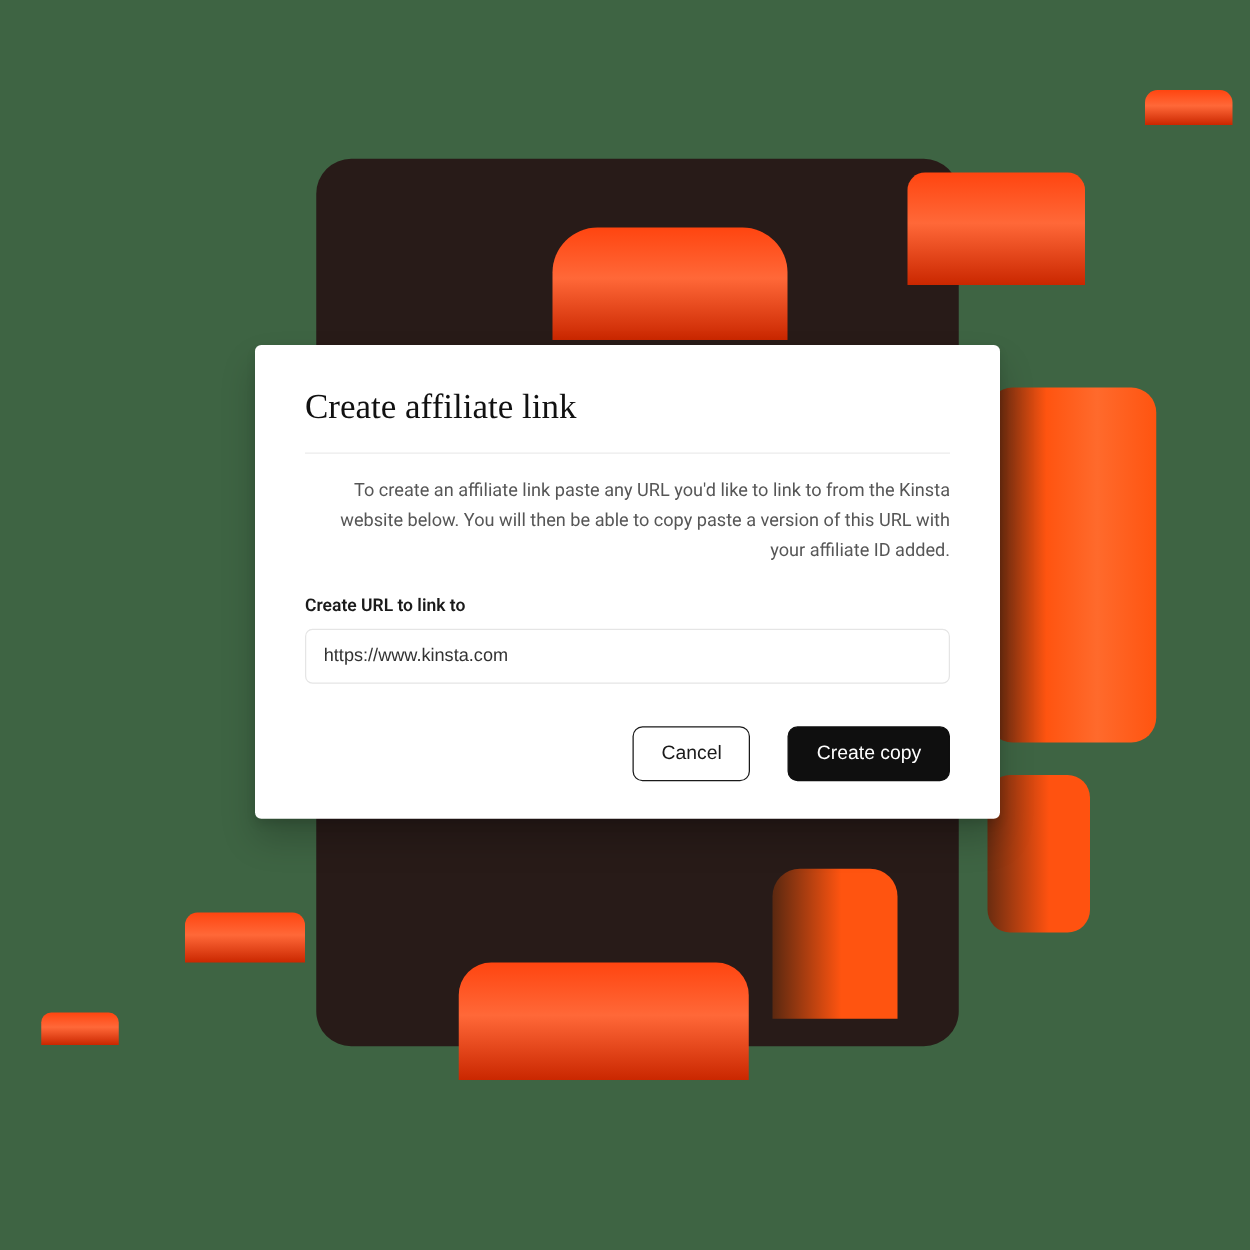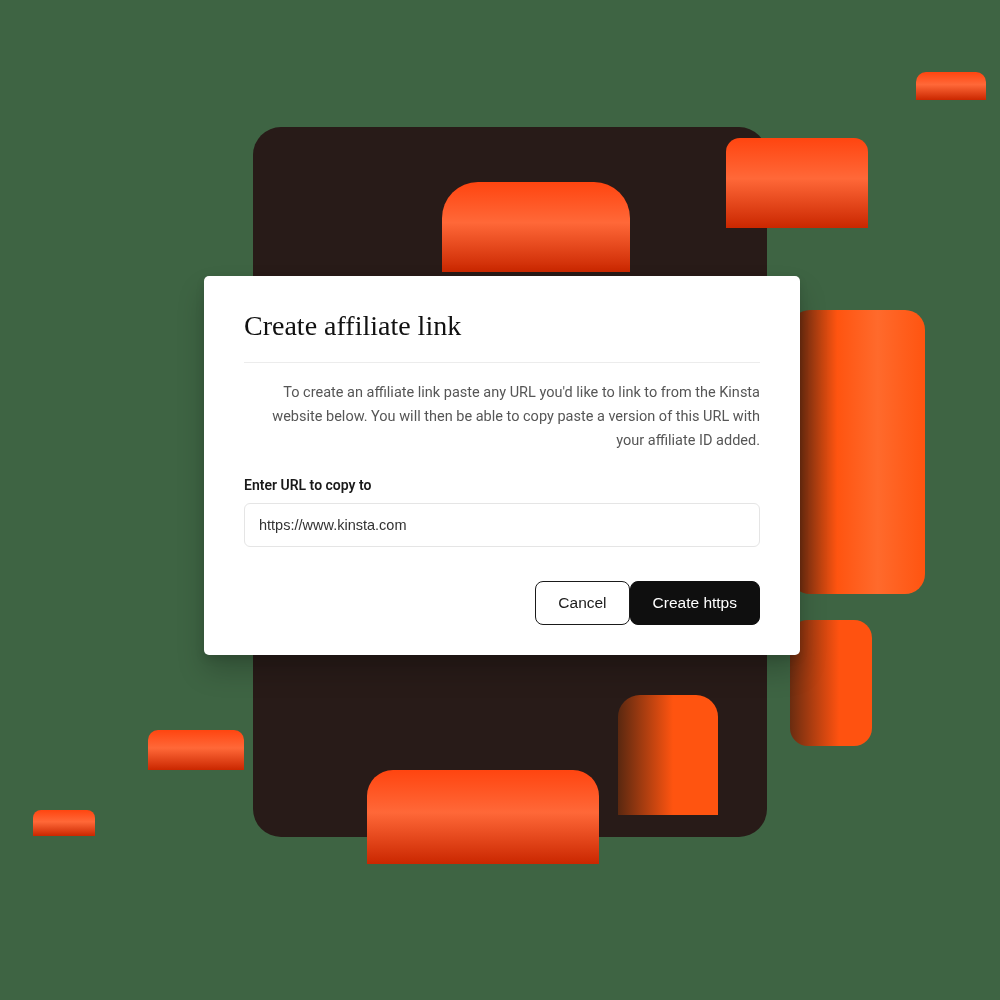--- a/index.html
+++ b/index.html
@@ -89,21 +89,21 @@
       padding: 0 14px;
       font-size: 14.5px;
       color: #323232;
       background: #fff;
       outline: none;
     }
 
     .actions {
       display: flex;
       justify-content: flex-end;
-      gap: 0;
+      gap: 30px;
       margin-top: 34px;
     }
 
     .btn {
       height: 44px;
       padding: 0 22px;
       border-radius: 8px;
       font-size: 15.5px;
       cursor: pointer;
       display: inline-flex;
@@ -135,19 +135,19 @@
 <div class="blob b5"></div>
 <div class="blob b6"></div>
 <div class="blob b7"></div>
 <div class="blob b8"></div>
 <div class="blob b9"></div>
 
 <div class="modal">
   <h1 class="modal-title">Create affiliate link</h1>
   <hr class="divider">
   <p class="modal-desc">To create an affiliate link paste any URL you'd like to link to from the Kinsta website below. You will then be able to copy paste a version of this URL with your affiliate ID added.</p>
-  <label class="field-label">Enter URL to copy to</label>
+  <label class="field-label">Create URL to link to</label>
   <input type="text" class="url-input" value="https://www.kinsta.com" style="">
   <div class="actions">
     <button class="btn btn-secondary">Cancel</button>
-    <button class="btn btn-primary">Create https</button>
+    <button class="btn btn-primary">Create copy</button>
   </div>
 </div>
 
 </body></html>

